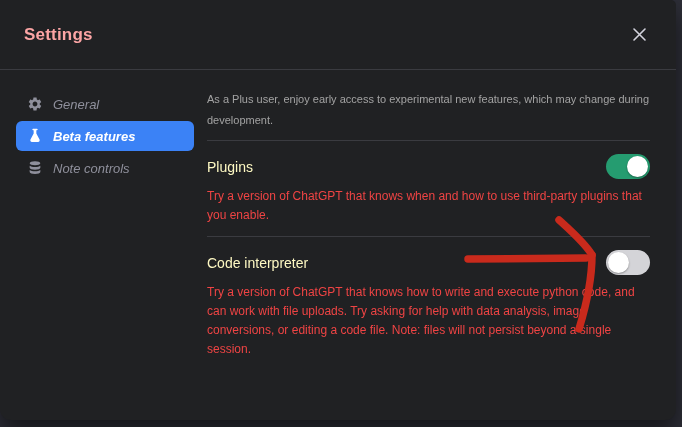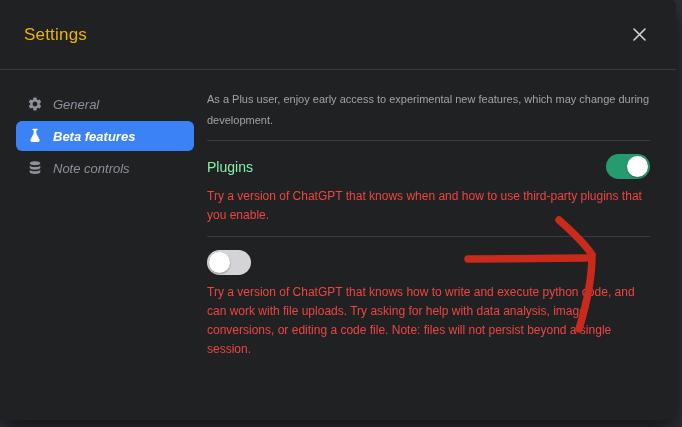--- a/index.html
+++ b/index.html
@@ -22,21 +22,21 @@
   }
 
   .modal-header {
     height: 70px;
     flex: 0 0 70px;
     display: flex; align-items: center; justify-content: space-between;
     padding: 0 26px 0 24px;
     border-bottom: 1px solid #3a3b40;
   }
   .modal-title {
-    color: #eab308; font-size: 17px; font-weight: 400; letter-spacing: .2px;
+    color: #fca5a5; font-size: 17px; font-weight: 700; letter-spacing: .2px;
   }
   .close-btn {
     width: 22px; height: 22px;
     display: flex; align-items: center; justify-content: center;
     cursor: pointer; color: #d3d3dd; background: none; border: none;
   }
 
   
   .modal-body {
     flex: 1;
@@ -59,21 +59,21 @@
   .side-item.active { background: #3b82f6; color: #ffffff; font-weight: 700; }
 
   
   .content { flex: 1; margin-left: 13px; padding-top: 0; }
   .intro {
     color: #a3a3a3; font-size: 11px; line-height: 21px; font-weight: 500;
   }
   .divider { border: none; border-top: 1px solid #3a3b40; margin-top: 9px; }
   .section { padding-top: 13px; }
   .section-row { display: flex; align-items: center; justify-content: space-between; }
-  .section-title { color: #86efac; font-size: 14px; font-weight: 400; }
+  .section-title { color: #fef9c3; font-size: 14px; font-weight: 400; }
   .section-desc {
     margin-top: 8px;
     color: #ef4444; font-size: 12px; line-height: 19px;
     max-width: 442px;
   }
 
   
   .toggle {
     width: 44px; height: 25px; flex: 0 0 44px;
     border-radius: 13px; position: relative; cursor: pointer;
@@ -159,20 +159,21 @@
             <div class="knob"></div>
           </div>
         </div>
         <p class="section-desc">Try a version of ChatGPT that knows when and how to use third-party plugins that you enable.</p>
       </section>
 
       <hr class="divider" style="margin-top:11px;">
 
       <section class="section">
         <div class="section-row">
+          <div class="section-title">Code interpreter</div>
           <div class="toggle off">
             <div class="knob"></div>
           </div>
         </div>
         <p class="section-desc">Try a version of ChatGPT that knows how to write and execute python code, and can work with file uploads. Try asking for help with data analysis, image conversions, or editing a code file. Note: files will not persist beyond a single session.</p>
       </section>
 
     </main>
   </div>
 </div>

